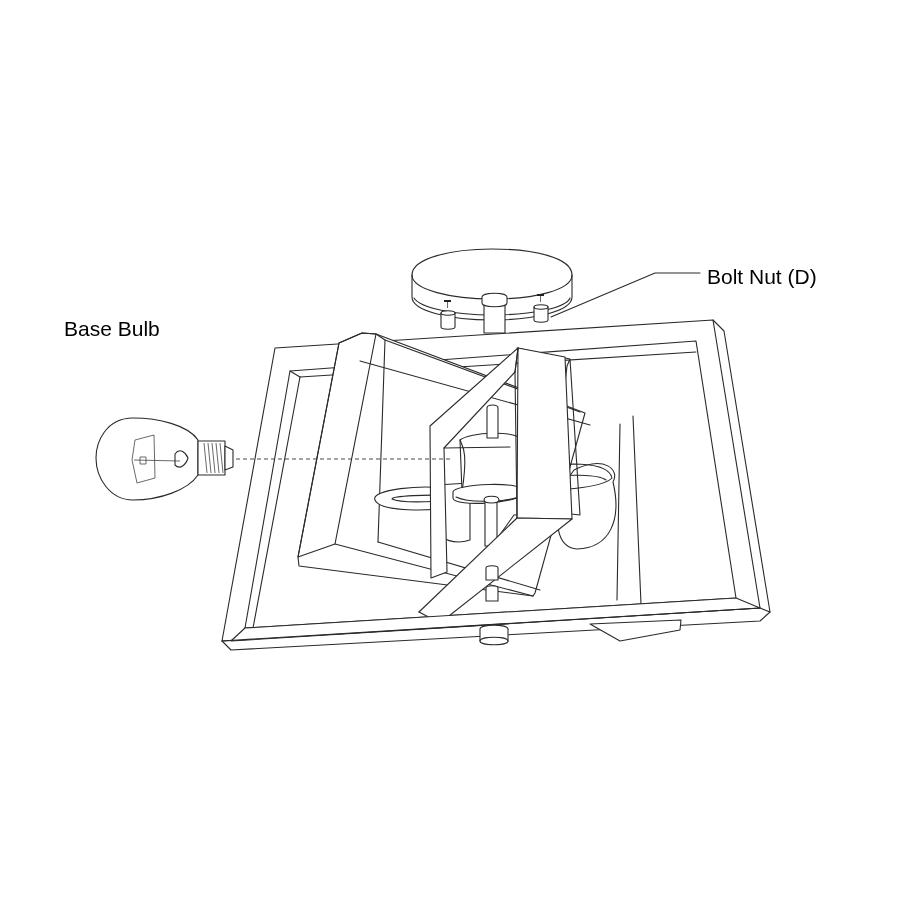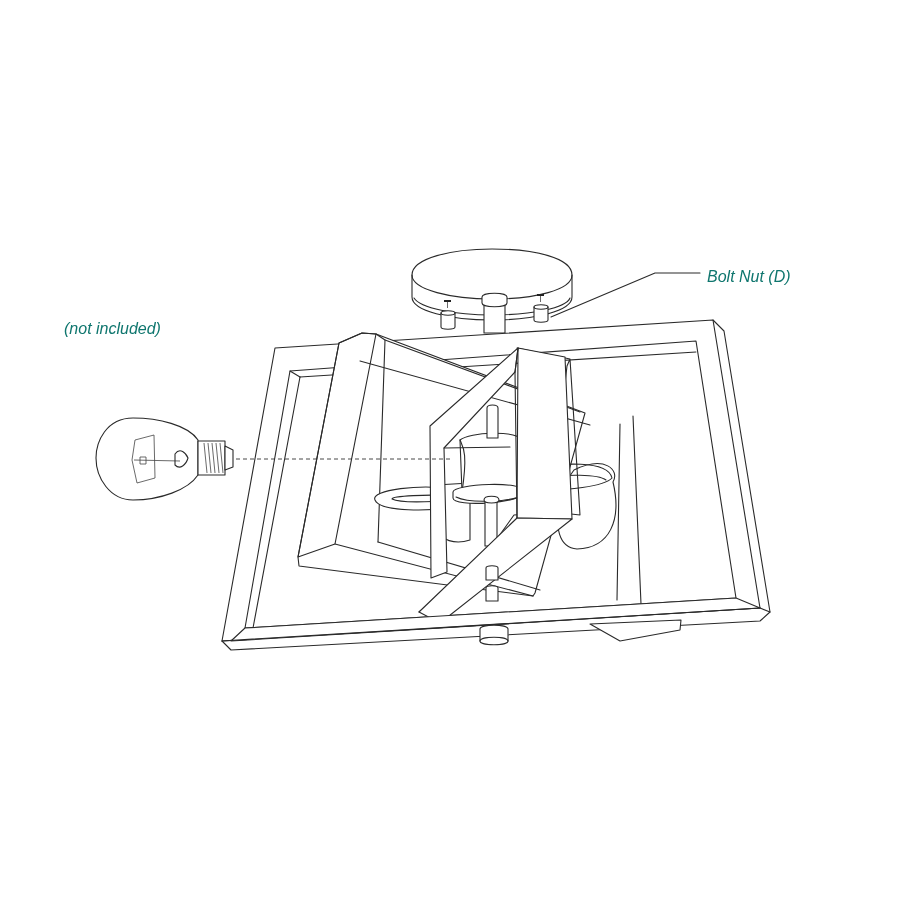--- a/index.html
+++ b/index.html
@@ -1,25 +1,24 @@
 <!DOCTYPE html>
 <html><head>
 <meta charset="utf-8">
 <style>
   html, body { margin: 0; padding: 0; background: #ffffff; }
   #stage { position: relative; width: 900px; height: 900px; background: #ffffff; overflow: hidden; }
   #drawing { position: absolute; left: 0; top: 0; width: 900px; height: 900px; }
   .label {
     position: absolute;
     font-family: "Liberation Sans", sans-serif;
-    font-size: 16px;
-    color: #0f766e;
+    font-size: 21px;
+    color: #000000;
     line-height: 31px;
     white-space: nowrap;
-    font-style: italic;
   }
   #bulb-label { left: 64px; top: 313px; }
   #bulb-label div { display: block; }
   #nut-label { left: 707px; top: 261px; }
   svg .ln { fill: none; stroke: #2a2a2a; stroke-width: 1.1; stroke-linejoin: round; stroke-linecap: round; }
   svg .wf { fill: #ffffff; stroke: #2a2a2a; stroke-width: 1.1; stroke-linejoin: round; }
   svg .thin { fill: none; stroke: #444; stroke-width: 0.8; }
   svg .dash { fill: none; stroke: #333; stroke-width: 0.9; stroke-dasharray: 4 3; }
   svg .dark { fill: #222; stroke: none; }
 </style>
@@ -140,17 +139,17 @@
 
       <path class="wf" d="M198,441 L225,441 L225,475 L198,475 Z"></path>
       <path class="thin" d="M204,443 L207,473 M208,443 L211,473 M212,443 L215,473 M216,443 L219,473 M220,443 L223,473"></path>
       <path class="wf" d="M225,446 L233,450 L233,467 L225,470 Z"></path>
     </g>
 
     <path class="dash" d="M236,459 L452,459"></path>
   </svg>
 
   <div id="bulb-label" class="label">
-    <div>(not included)</div>
+    <div>Base Bulb</div>
   </div>
 
   <div id="nut-label" class="label">Bolt Nut (D)</div>
 </div>
 
 </body></html>

